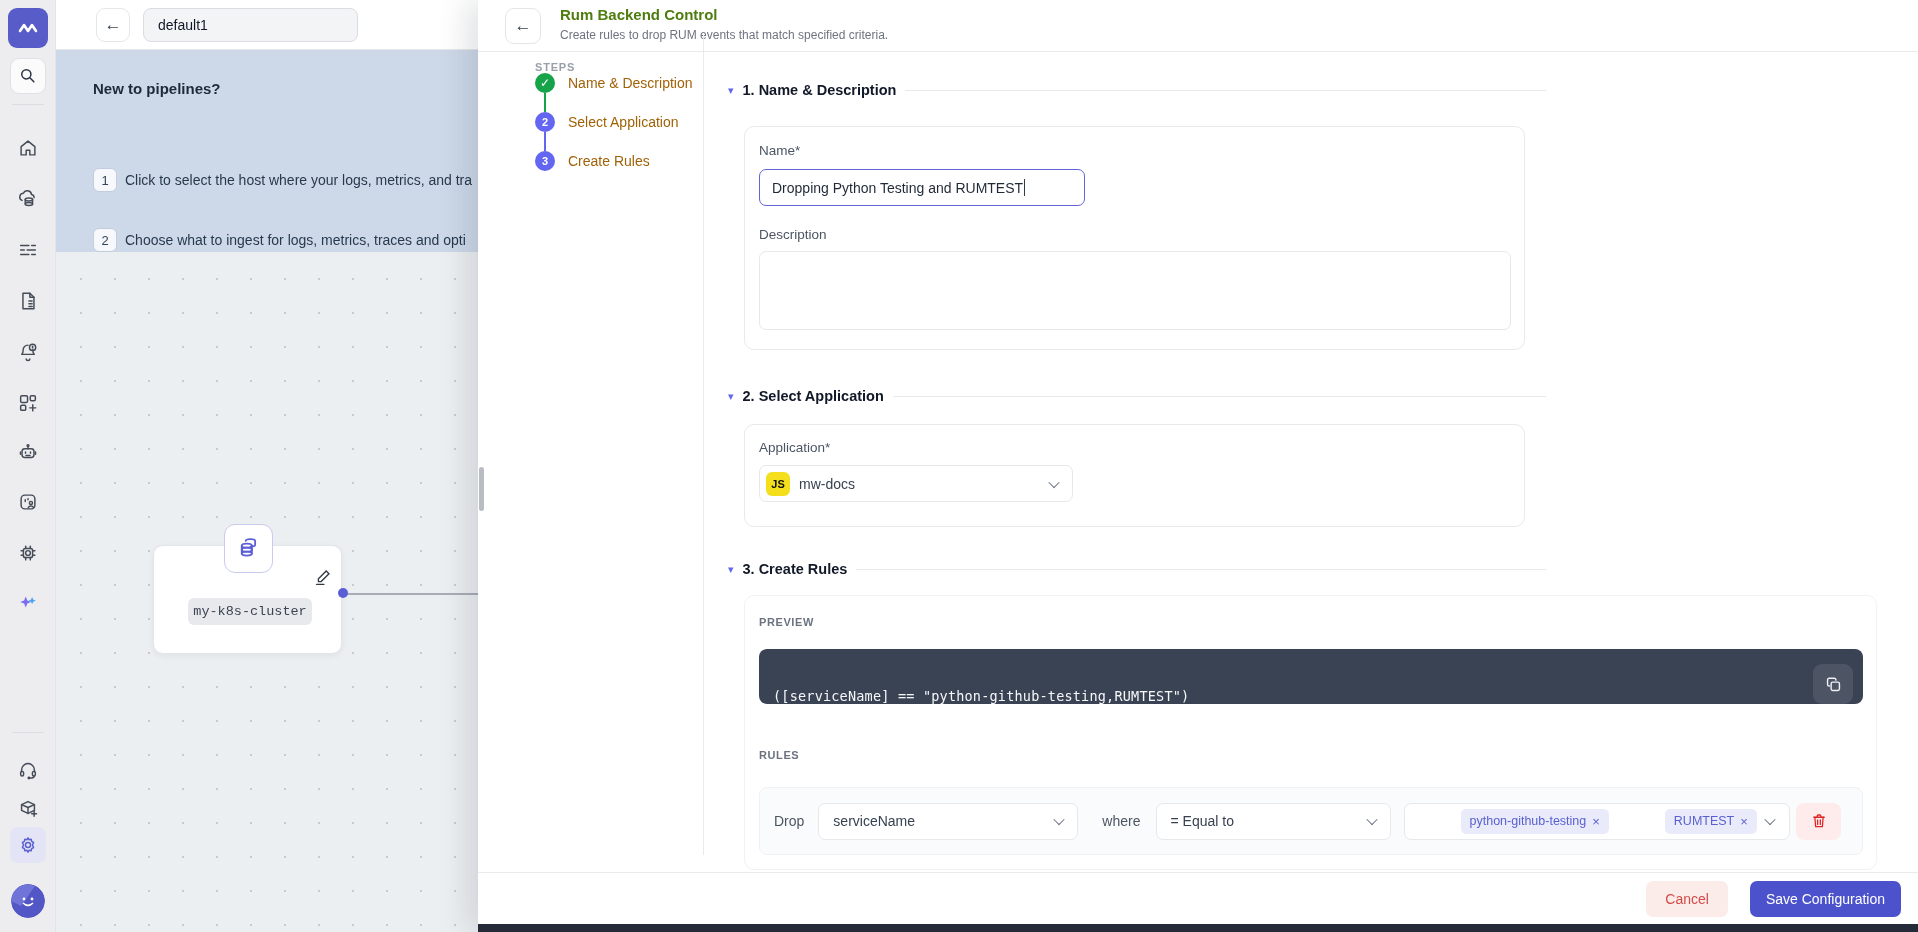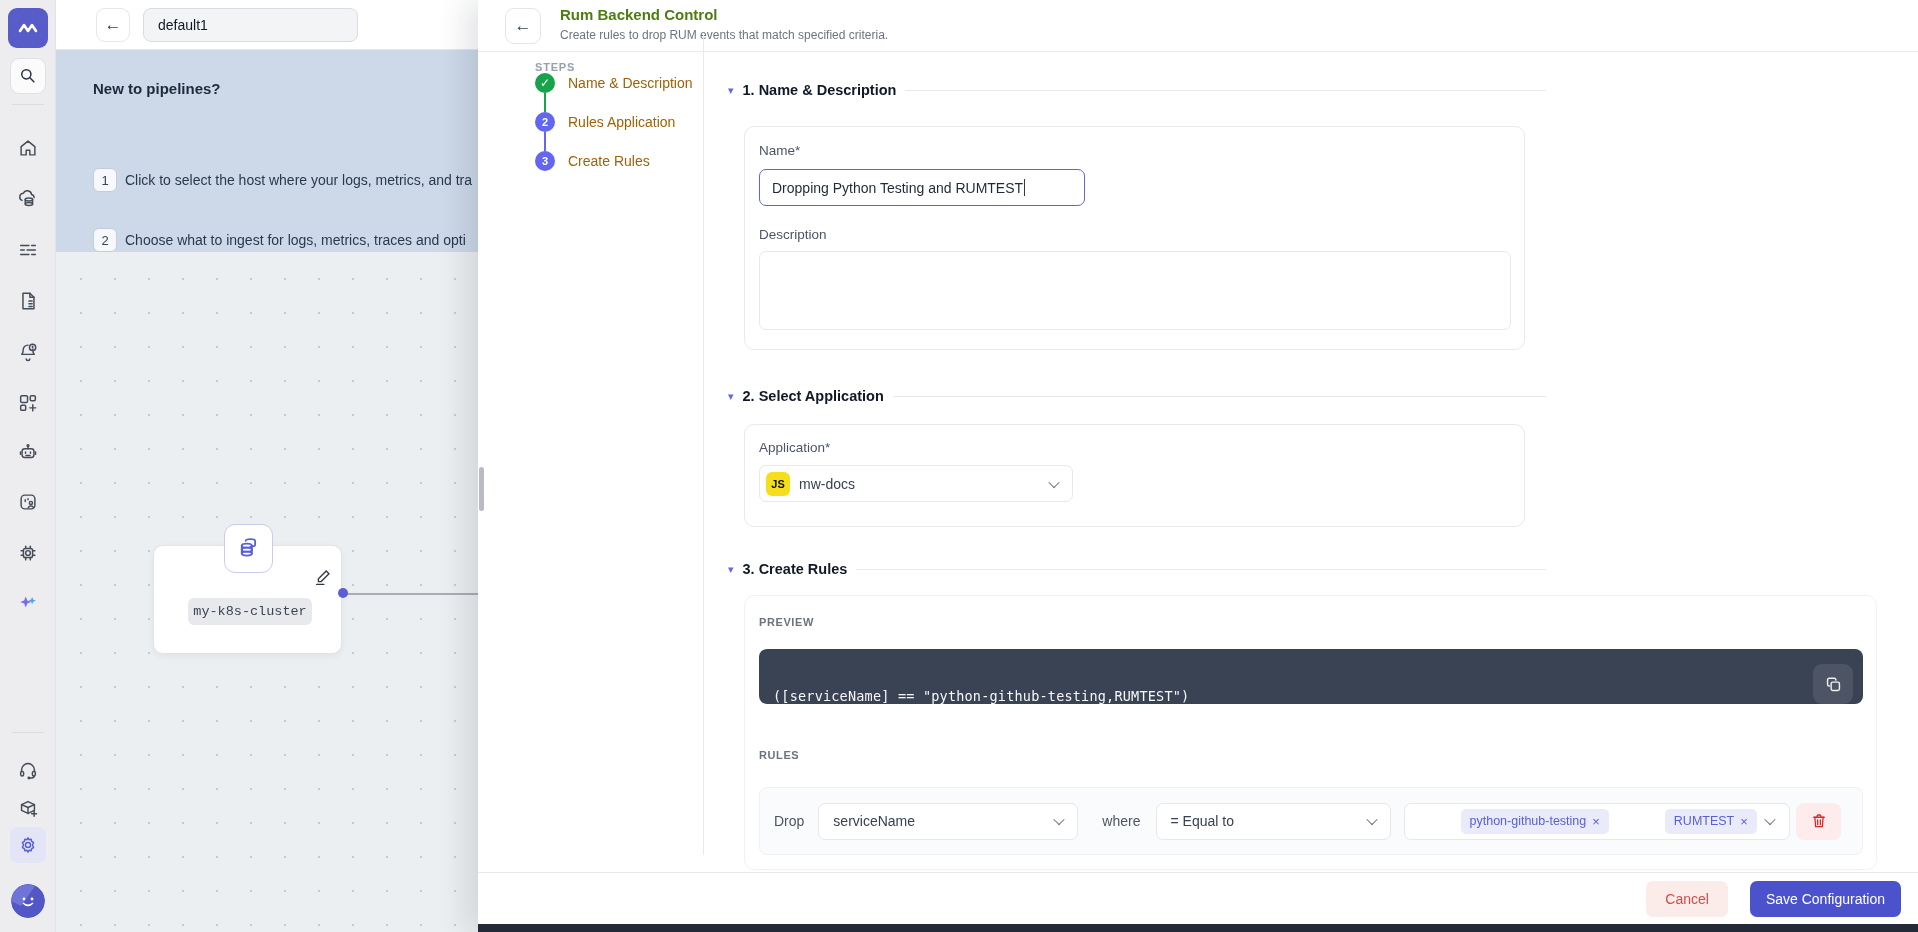--- a/index.html
+++ b/index.html
@@ -300,21 +300,21 @@
       <div class="s-circle s-done">
           <span>✓</span>
         </div>
       <div class="s-label">Name &amp; Description</div>
     </div>
     <div class="s-conn conn-green"></div>
     <div class="step-row">
       <div class="s-circle s-todo">
           <span>2</span>
         </div>
-      <div class="s-label">Rules Application</div>
+      <div class="s-label">Select Application</div>
     </div>
     <div class="s-conn conn-purple"></div>
     <div class="step-row">
       <div class="s-circle s-todo">
           <span>3</span>
         </div>
       <div class="s-label">Create Rules</div>
     </div>
   </div>
 

